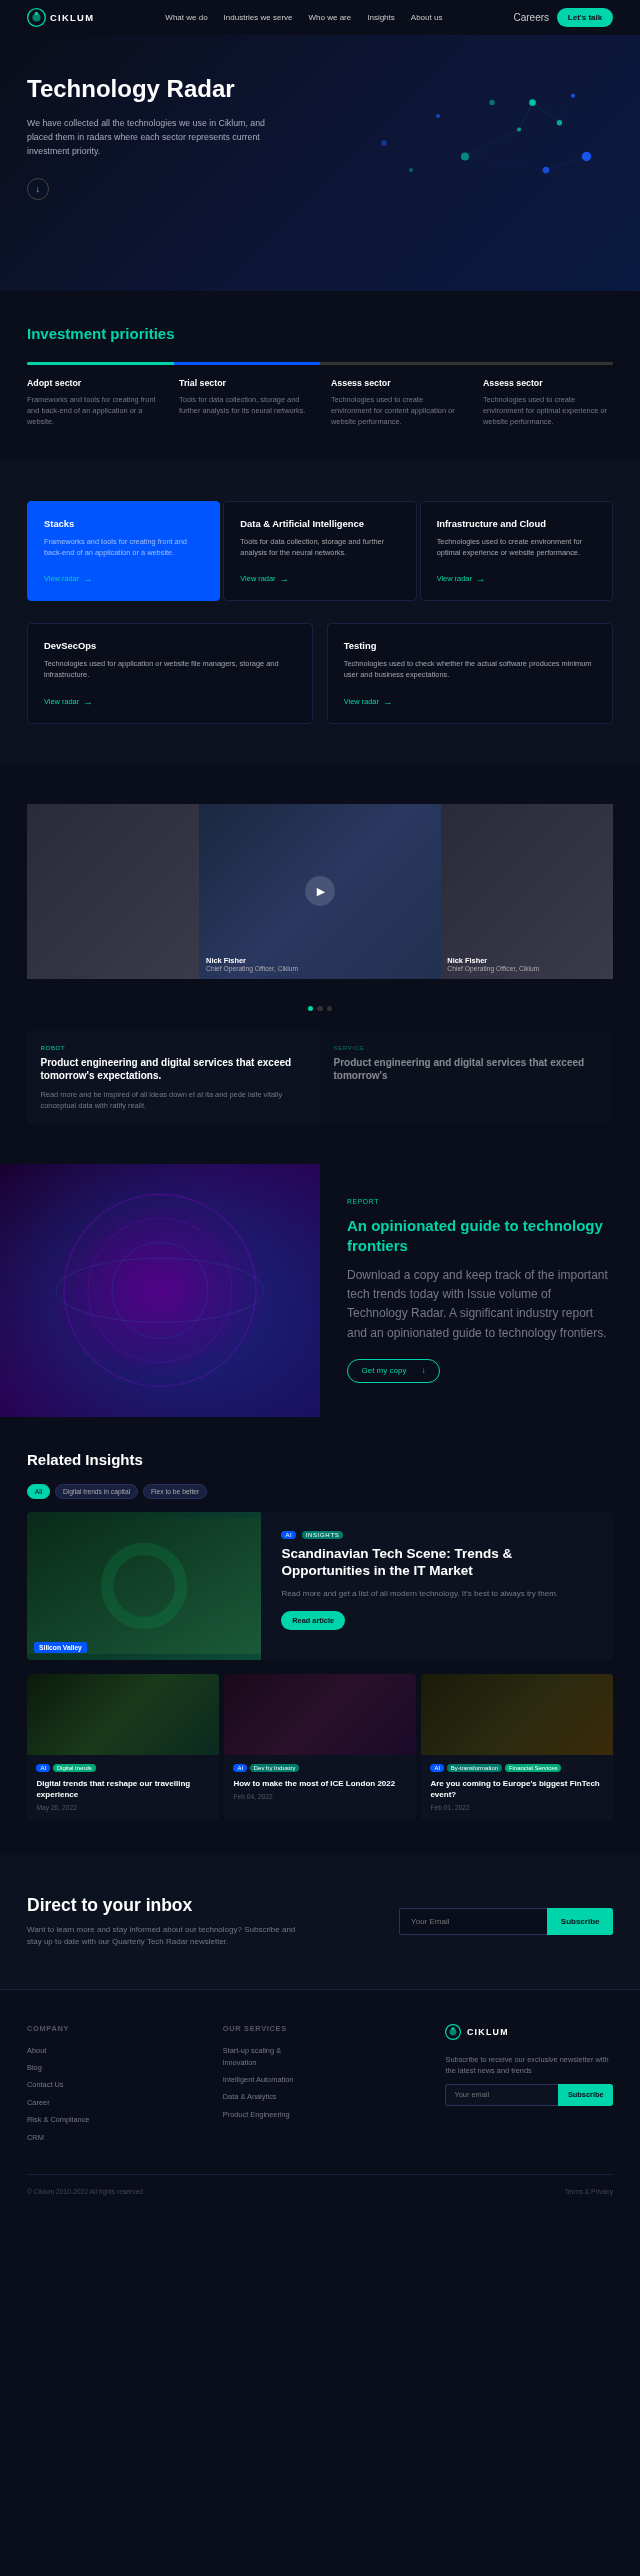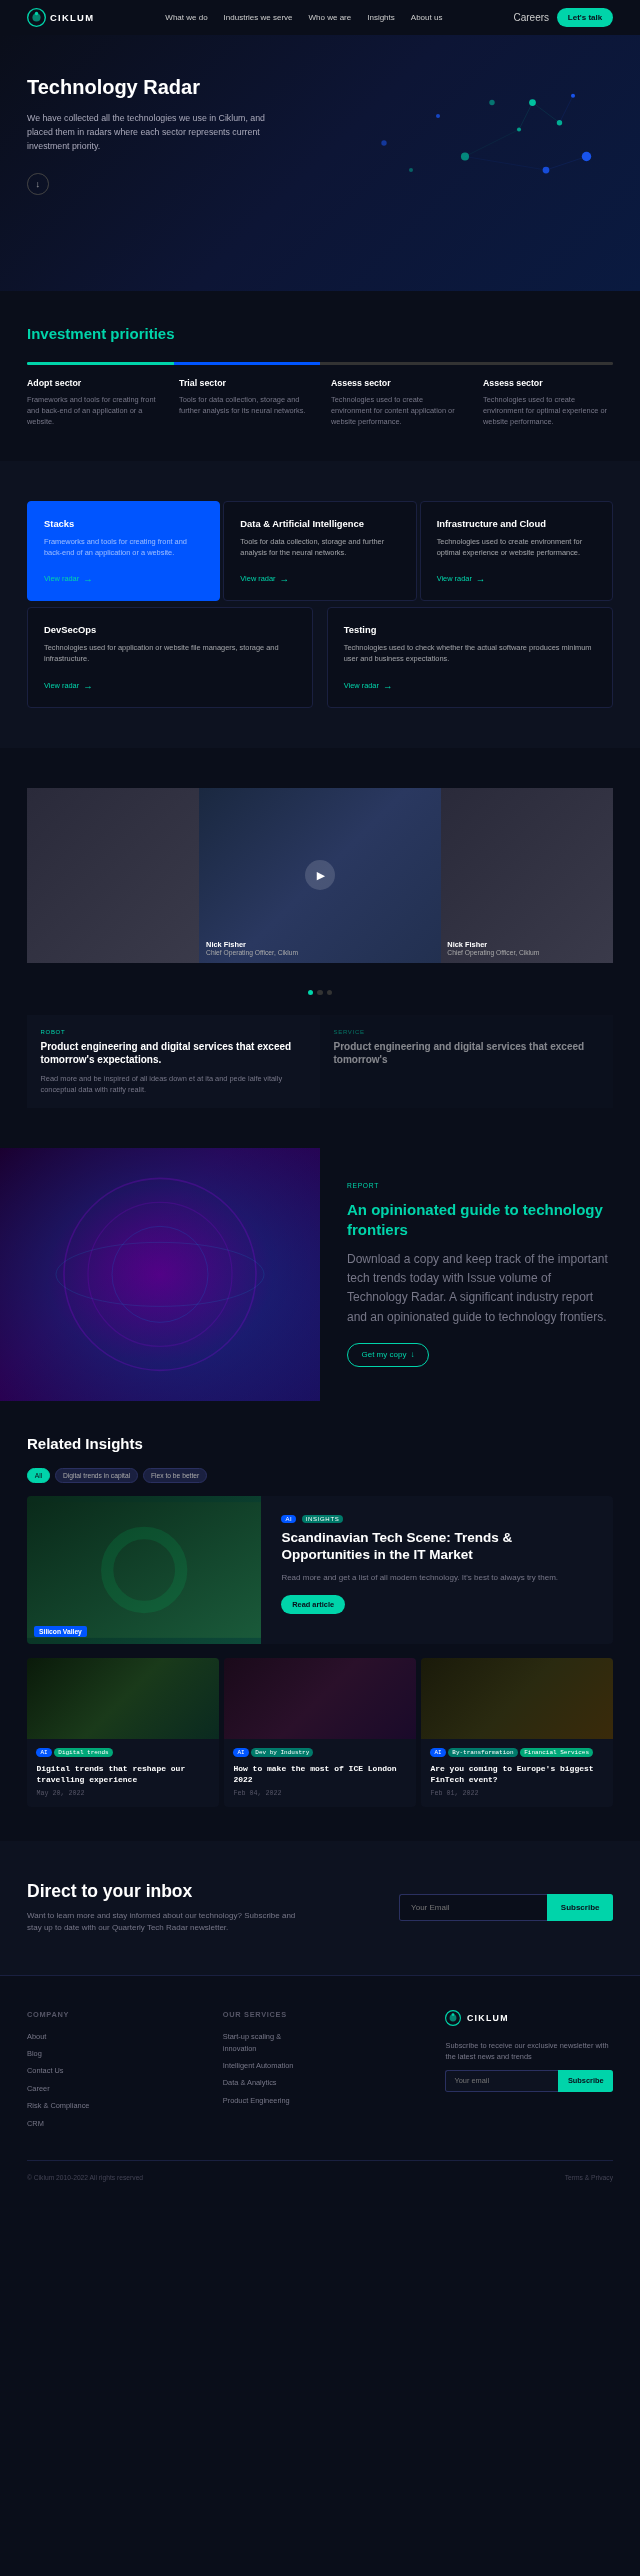--- a/index.html
+++ b/index.html
@@ -19,21 +19,21 @@
       background: #00d4aa; color: #0a0e1a; padding: 4.7px 10.8px;
       border-radius: 13.5px; font-size: 8px; font-weight: 600; text-decoration: none;
     }
 
     
     .hero {
       background: linear-gradient(135deg, #0a0e1a 0%, #0d1535 50%, #0a1a40 100%);
       padding: 40px 27px 54px; position: relative; overflow: hidden; min-height: 256px;
     }
     .hero-content { max-width: 256px; position: relative; z-index: 2; }
-    .hero h1 { font-size: 20px; font-weight: 700; color: #fff; margin-bottom: 12px; line-height: 1.2; }
+    .hero h1 { font-size: 24px; font-weight: 700; color: #fff; margin-bottom: 12px; line-height: 1.2; }
     .hero p { font-size: 8.8px; color: #aab; line-height: 1.6; margin-bottom: 20px; }
     .scroll-indicator {
       width: 21.6px; height: 21.6px; border: 1.3px solid #444; border-radius: 50%;
       display: flex; align-items: center; justify-content: center; margin-top: 13.5px; cursor: pointer;
     }
     .scroll-indicator::after { content: '↓'; color: #aaa; font-size: 9.4px; }
 
     
     .investment {
       background: #0a0e1a; padding: 34px 27px;
@@ -47,21 +47,21 @@
     .priority-bar-seg.s2 { width: 25%; background: #0055ff; }
     .priority-bar-seg.s3 { width: 25%; background: #333; }
     .priority-bar-seg.s4 { width: 25%; background: #333; }
     .priority-cols { display: grid; grid-template-columns: repeat(4, 1fr); gap: 22px; }
     .priority-col h3 { font-size: 8.8px; font-weight: 600; color: #fff; margin-bottom: 5.4px; }
     .priority-col p { font-size: 7.4px; color: #778; line-height: 1.5; }
 
     
     .discover { background: #0d1220; padding: 40px 27px; }
     .discover h2 { font-size: 17.5px; font-weight: 600; color: #fff; text-align: center; margin-bottom: 27px; }
-    .discover-grid { display: grid; grid-template-columns: repeat(3, 1fr); gap: 3px; margin-bottom: 6px; }
+    .discover-grid { display: grid; grid-template-columns: repeat(3, 1fr); gap: 3px; margin-bottom: 22px; }
     .discover-card {
       background: #0a0e1a; border-radius: 4px; padding: 16px; position: relative;
       border: 0.7px solid #1a2040;
     }
     .discover-card.featured { background: #0055ff; border-color: #0055ff; }
     .discover-card h3 { font-size: 9.4px; font-weight: 600; color: #fff; margin-bottom: 6.7px; }
     .discover-card p { font-size: 7.4px; color: rgba(255,255,255,0.6); line-height: 1.5; margin-bottom: 13.5px; }
     .view-radar {
       display: inline-flex; align-items: center; gap: 4px;
       color: #00d4aa; font-size: 7.4px; text-decoration: none;
@@ -118,21 +118,21 @@
       position: absolute; inset: 0;
       background: radial-gradient(ellipse at center, rgba(180,0,255,0.3) 0%, rgba(0,100,200,0.2) 50%, transparent 100%);
     }
     .guide-content {
       width: 50%; background: #0a0e1a; padding: 34px 27px; display: flex; flex-direction: column; justify-content: center;
     }
     .guide-tag { font-size: 6.7px; color: #00d4aa; text-transform: uppercase; letter-spacing: 0.7px; margin-bottom: 10.8px; }
     .guide-content h2 { font-size: 15px; font-weight: 700; color: #00d4aa; margin-bottom: 10.8px; line-height: 1.3; }
     .guide-content p { font-size: 12px; color: #778; line-height: 1.6; margin-bottom: 16px; }
     .guide-btn {
-      display: inline-flex; align-items: center; gap: 4px;
+      display: inline-flex; align-items: center; gap: 15px;
       background: transparent; border: 1.3px solid #00d4aa;
       color: #00d4aa; padding: 6.7px 13.5px; border-radius: 17px;
       font-size: 8px; cursor: pointer; width: fit-content;
     }
 
     
     .insights-section { background: #0a0e1a; padding: 34px 27px; }
     .insights-section h2 { font-size: 15px; font-weight: 600; color: #fff; margin-bottom: 16px; }
     .insights-tags { display: flex; gap: 5.4px; margin-bottom: 13.5px; flex-wrap: wrap; }
     .tag-pill {
@@ -151,21 +151,21 @@
     .featured-article-content {
       width: 60%; background: #0d1220; padding: 20px;
     }
     .featured-article-tag { font-size: 6px; color: #00d4aa; text-transform: uppercase; letter-spacing: 0.7px; margin-bottom: 6.7px; }
     .featured-article-content h3 { font-size: 13.5px; font-weight: 700; color: #fff; margin-bottom: 8px; line-height: 1.3; }
     .featured-article-content p { font-size: 8px; color: #778; line-height: 1.5; margin-bottom: 10.8px; }
     .read-article-btn {
       background: #00d4aa; color: #0a0e1a; padding: 5.4px 10.8px;
       border-radius: 13.5px; font-size: 7.4px; font-weight: 600; text-decoration: none; display: inline-block;
     }
-    .small-articles { display: grid; grid-template-columns: repeat(3, 1fr); gap: 5px; font-family: Liberation Mono, monospace; }
+    .small-articles { display: grid; grid-template-columns: repeat(3, 1fr); gap: 5px; }
     .small-article { background: #0d1220; border-radius: 4px; overflow: hidden; }
     .small-article-img { height: 81px; width: 100%; object-fit: cover; }
     .small-article-img.img1 { background: linear-gradient(135deg, #0a1a0a, #1a3a1a, #0a2a20); }
     .small-article-img.img2 { background: linear-gradient(135deg, #1a0a1a, #2a102a, #1a0a2a); }
     .small-article-img.img3 { background: linear-gradient(135deg, #1a1a0a, #2a2a10, #3a2a0a); }
     .small-article-body { padding: 9.4px; }
     .small-article-tags { display: flex; gap: 2.7px; margin-bottom: 5.4px; flex-wrap: wrap; }
     .mini-tag { font-size: 6px; padding: 1.3px 4px; border-radius: 6.7px; background: #0055ff; color: #fff; }
     .mini-tag.green { background: #00a878; }
     .mini-tag.teal { background: #007a6a; }

